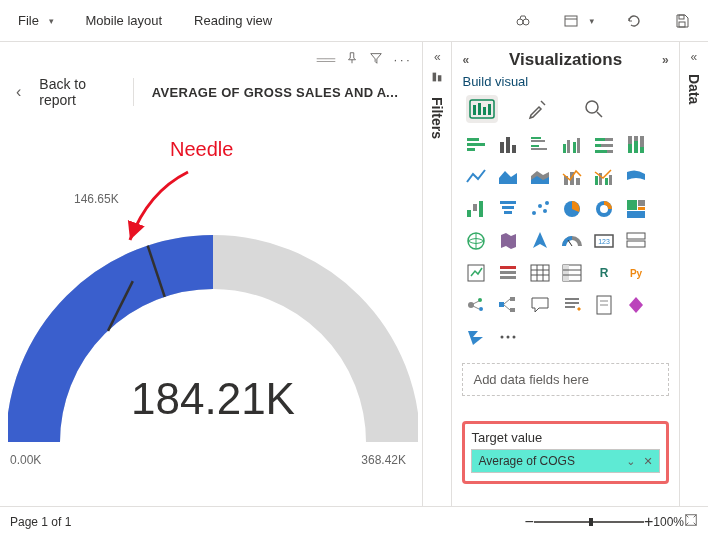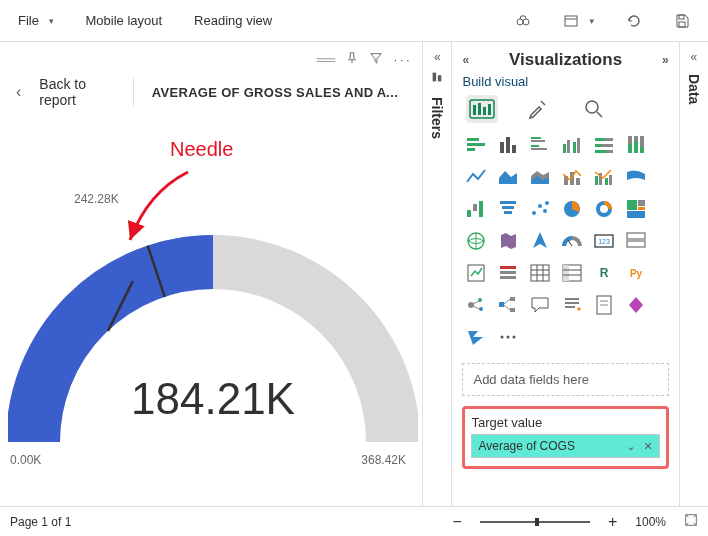--- a/index.html
+++ b/index.html
@@ -168,21 +168,21 @@
     display: flex; align-items: center; justify-content: center;
     cursor: pointer;
     border-radius: 2px;
   }
   .viz-icon svg { width: 22px; height: 22px; }
   .field-well {
     border: 1px dashed #c8c6c4;
     padding: 8px 10px;
     font-size: 13px;
     color: #605e5c;
-    margin-bottom: 10px;
+    margin-bottom: 25px;
   }
   .highlight-box {
     border: 3px solid #ee6666;
     border-radius: 4px;
     padding: 6px 6px 8px 6px;
   }
   .well-label { font-size: 13px; color: #323130; margin-bottom: 4px; }
   .field-pill {
     border: 1px solid #c8c6c4;
     background: #5eead4;
@@ -197,21 +197,21 @@
   .footer {
     position: absolute;
     left: 0; right: 0; bottom: 0;
     height: 30px;
     border-top: 1px solid #e1dfdd;
     display: flex;
     align-items: center;
     padding: 0 10px;
     font-size: 12px;
     color: #323130;
-    gap: 18px;
+    gap: 0;
   }
   .zoom-track {
     width: 110px; height: 2px; background: #605e5c; position: relative;
   }
   .zoom-thumb { position: absolute; left: 50%; top: -3px; width: 4px; height: 8px; background: #323130; }
 </style>
 </head>
 <body>
 
 <div class="cmdbar">
@@ -285,21 +285,21 @@
     <svg class="needle-arrow" width="90" height="90">
       <defs>
           <marker id="ah" markerWidth="8" markerHeight="8" refX="6" refY="3" orient="auto">
             <path d="M0 0 L6 3 L0 6 Z" fill="#e81123"></path>
           </marker>
         </defs>
       <path d="M70 10 Q30 30 12 78" stroke="#e81123" stroke-width="3" fill="none" marker-end="url(#ah)"></path>
     </svg>
 
     <div class="gauge-wrap">
-      <div class="callout-label target-label">242.28K</div>
+      <div class="callout-label target-label">146.65K</div>
       <svg class="gauge-svg" viewBox="0 0 410 240">
 
         <path d="M 25 210 A 180 180 0 0 1 385 210" fill="none" stroke="#d9d9d9" stroke-width="54"></path>
 
         <path d="M 25 210 A 180 180 0 0 1 205 30" fill="none" stroke="#3a5fcd" stroke-width="54"></path>
 
         <line x1="205" y1="210" x2="95" y2="70" stroke="none"></line>
         <line x1="124.8" y1="49.1" x2="100" y2="98.9" stroke="#323130" stroke-width="2.5" transform="rotate(0 205 210)"></line>
       </svg>
       

